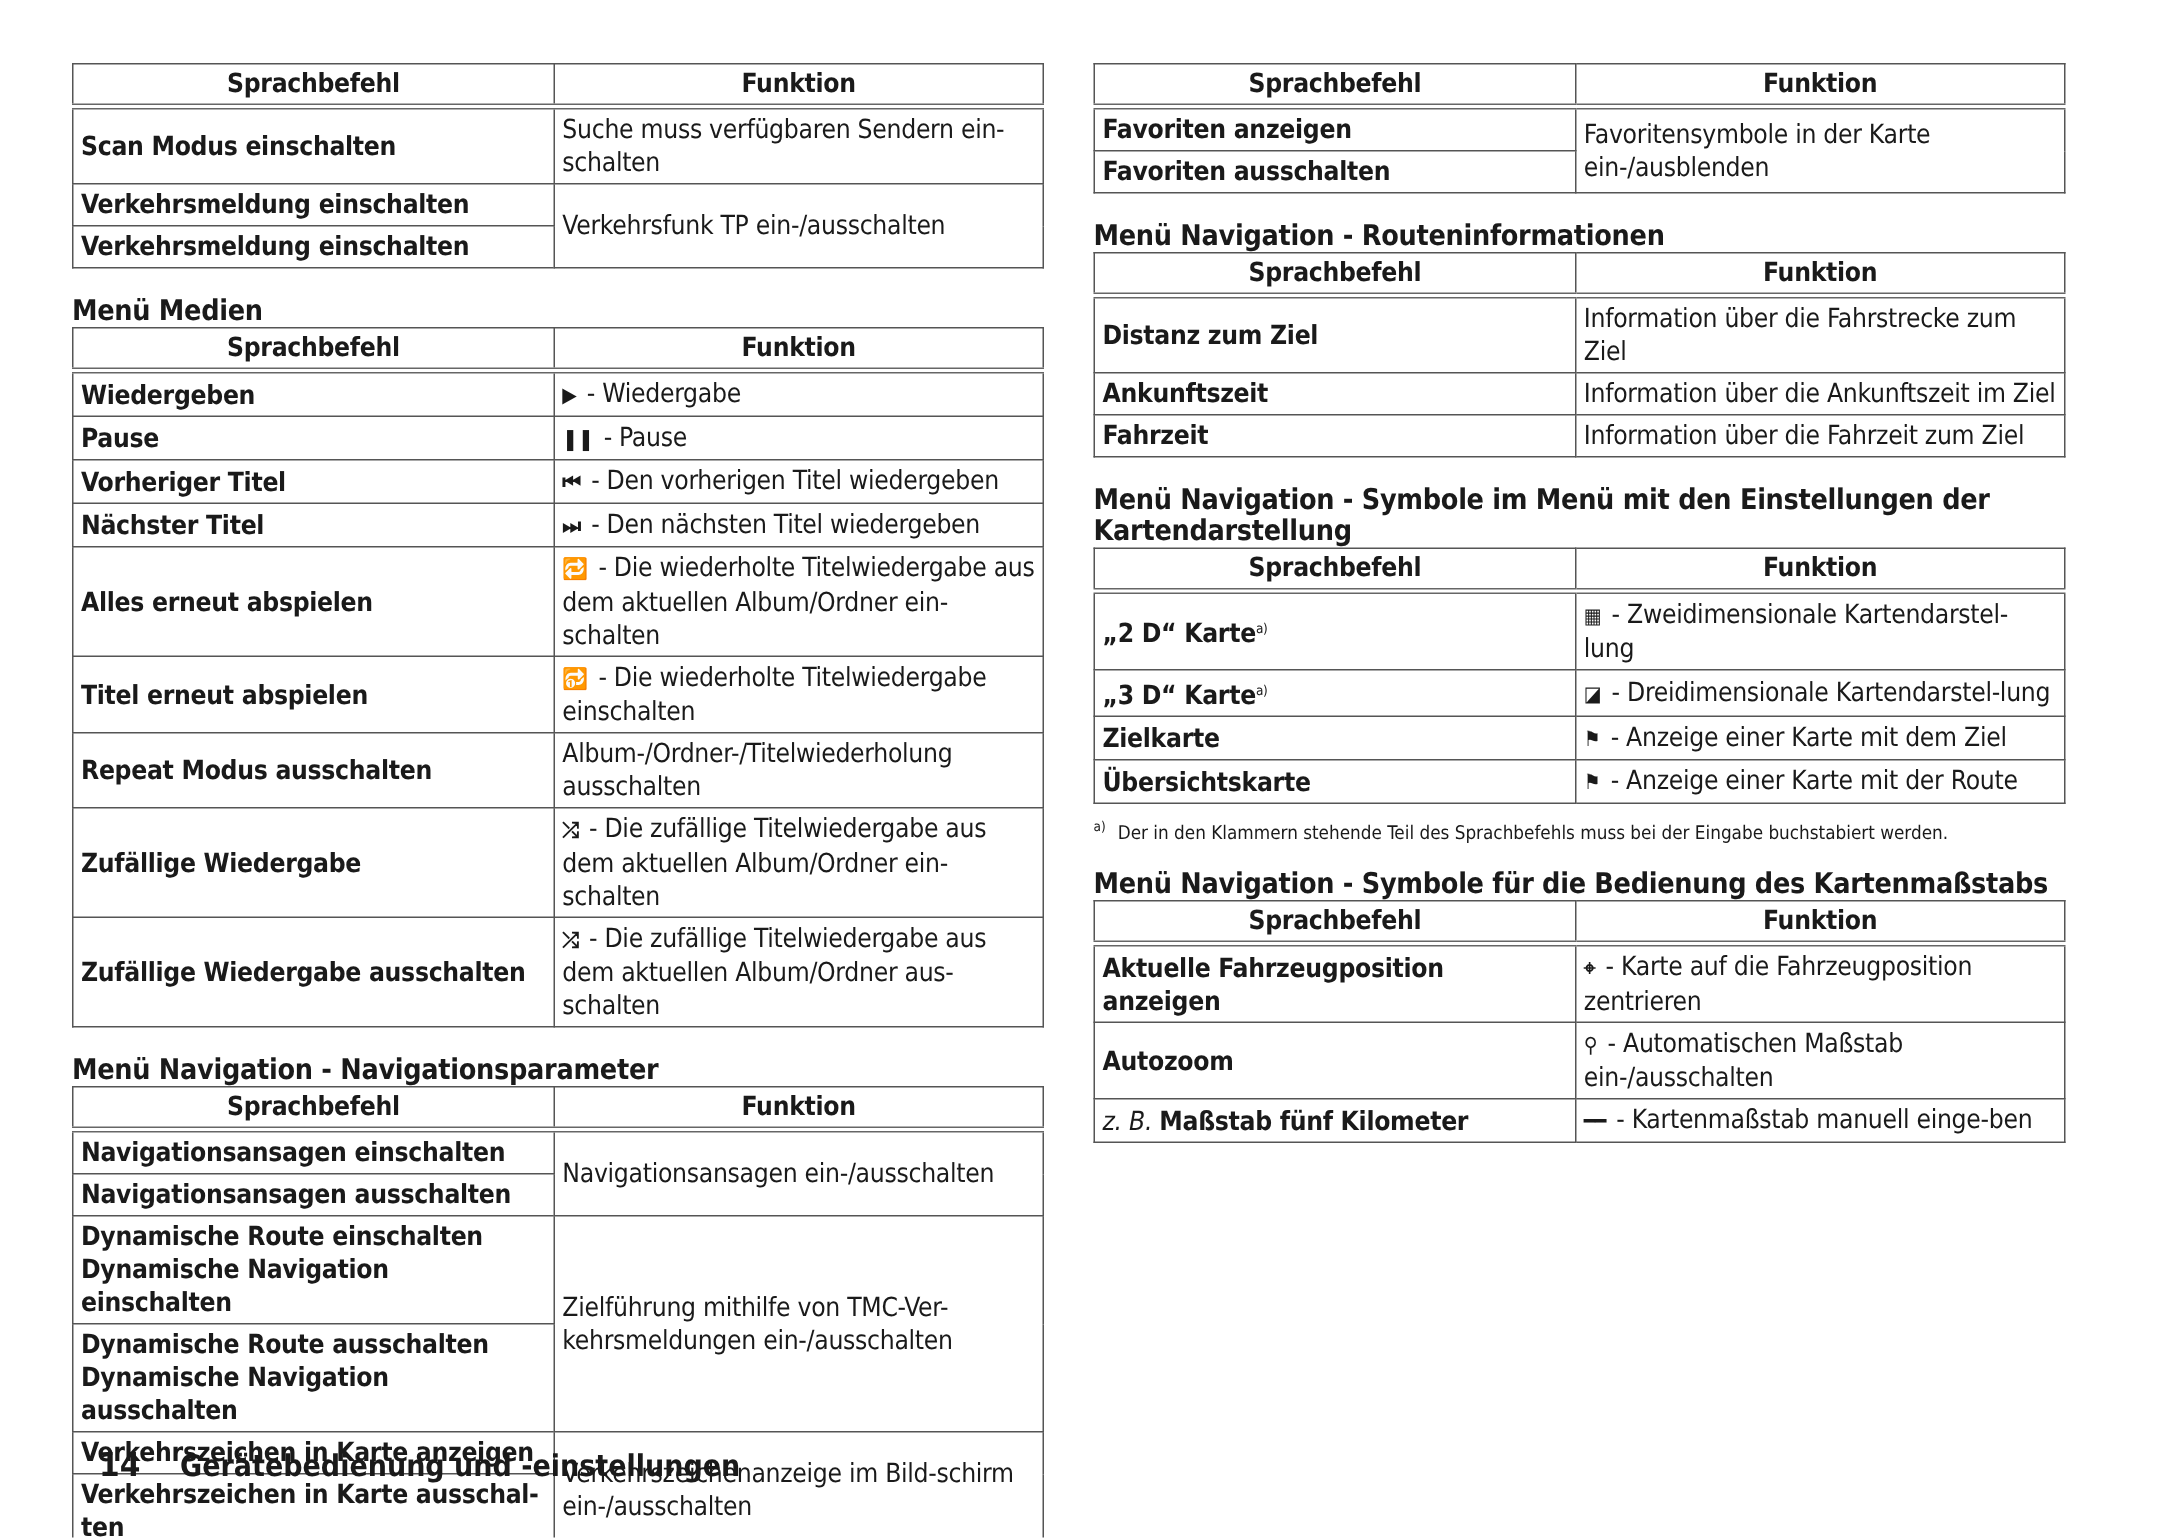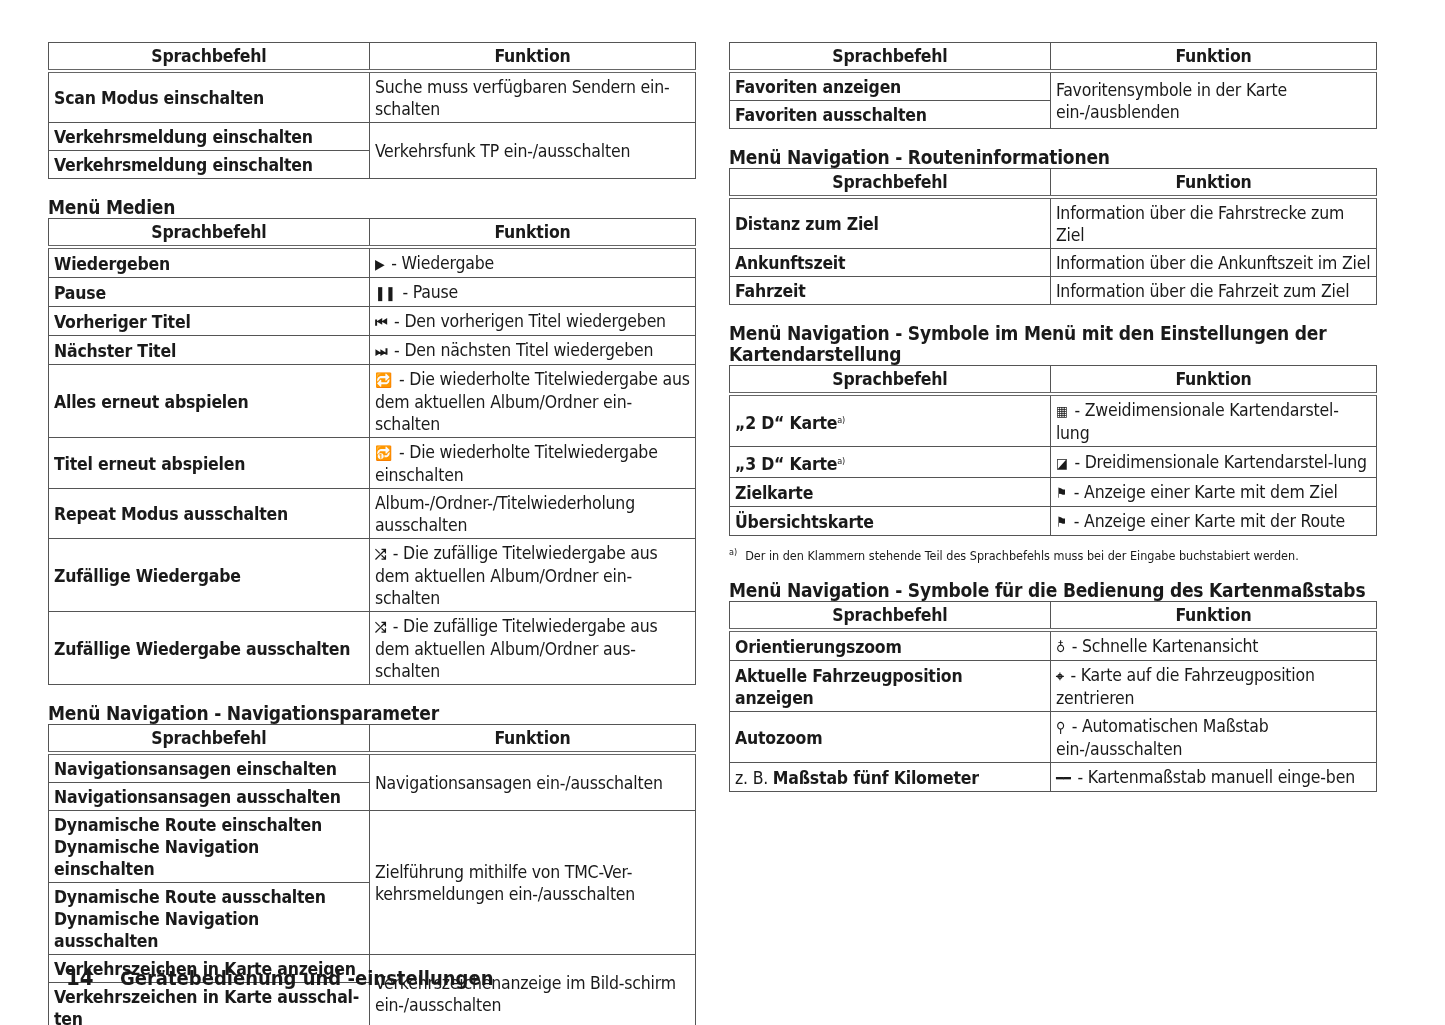--- a/index.html
+++ b/index.html
@@ -24,21 +24,21 @@
   table col.c2 { width: 50.4%; }
   th, td {
     border: 1.5px solid #555; padding: 3px 5px 2px 5px;
     vertical-align: middle; text-align: left;
   }
   thead th {
     text-align: center; font-weight: bold; padding: 2px 5px 2px 5px;
     border-bottom: 4px double #666;
   }
   td.cmd { font-weight: bold; }
-  td.cmd .norm { font-weight: normal; }
+  td.cmd .norm { font-weight: normal; font-style: italic; }
   sup.fn { font-size: 9px; font-weight: normal; vertical-align: 6px; }
   .ico { display: inline-block; font-size: 14px; margin-right: 2px; font-weight: bold; }
   .tbl { margin-bottom: 18px; }
   .tbl.tight { margin-bottom: 8px; }
   .footnote {
     font-size: 12.5px; line-height: 16px; margin: 6px 0 16px 0;
   }
   .footnote sup { font-size: 9px; margin-right: 8px; }
   .footer {
     position: absolute; left: 48px; top: 965px; display: flex; align-items: baseline;
@@ -269,24 +269,20 @@
           <col class="c1">
           <col class="c2">
         </colgroup>
         <thead>
           <tr>
             <th>Sprachbefehl</th>
             <th>Funktion</th>
           </tr>
         </thead>
         <tbody>
-          <tr>
-            <td class="cmd"><span>Orientierungszoom</span></td>
-            <td><span class="ico">♁</span><span> - Schnelle Kartenansicht</span></td>
-          </tr>
           <tr>
             <td class="cmd"><span>Aktuelle Fahrzeugposition anzeigen</span></td>
             <td><span class="ico">⌖</span><span> - Karte auf die Fahrzeugposition zentrieren</span></td>
           </tr>
           <tr>
             <td class="cmd"><span>Autozoom</span></td>
             <td><span class="ico">⚲</span><span> - Automatischen Maßstab ein-/ausschalten</span></td>
           </tr>
           <tr>
             <td class="cmd"><span class="norm">z. B. </span><span>Maßstab fünf Kilometer</span></td>

